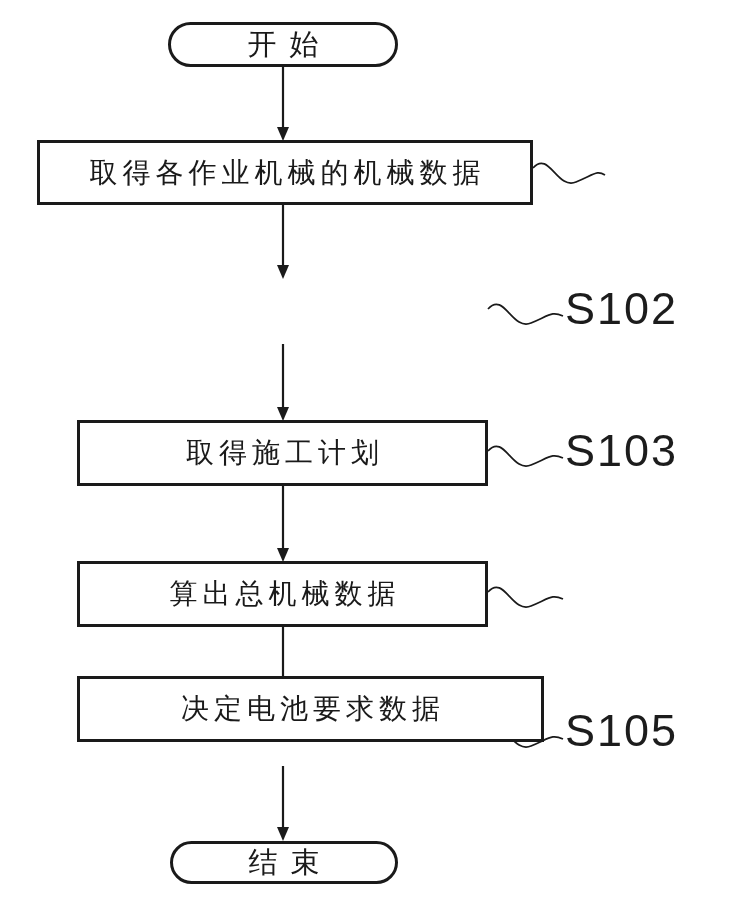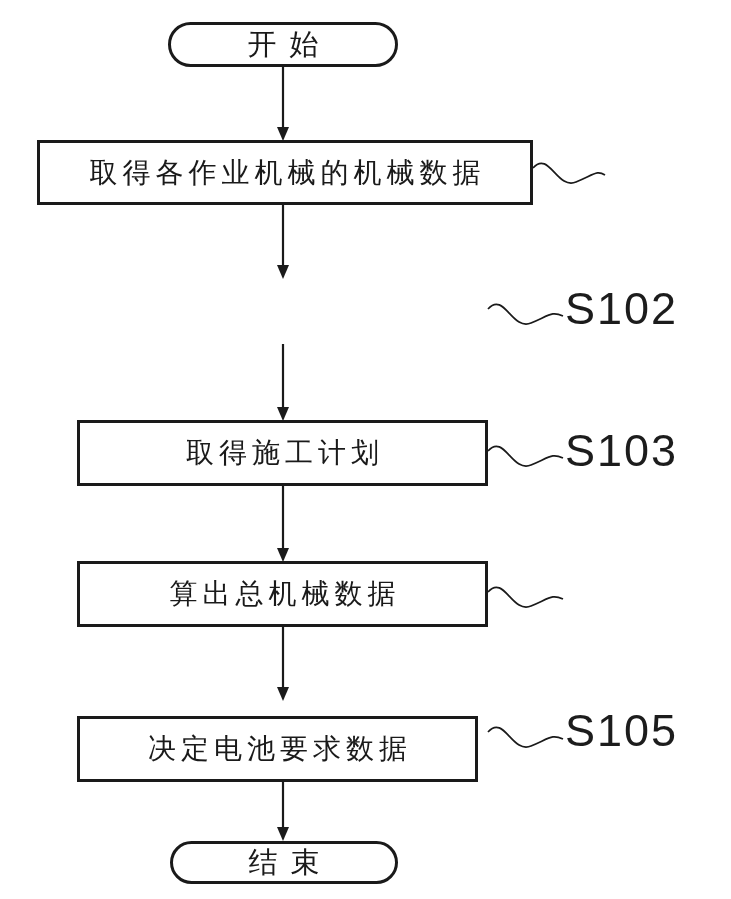--- a/index.html
+++ b/index.html
@@ -56,21 +56,21 @@
     line-height: 1;
     letter-spacing: 2px;
     color: #1c1c1c;
   }
   
   .pos-start { left: 168px; top: 22px;  width: 230px; height: 45px; }
   .pos-b1    { left: 37px;  top: 140px; width: 496px; height: 65px; }
   .pos-b2    { left: 77px;  top: 278px; width: 411px; height: 66px; }
   .pos-b3    { left: 77px;  top: 420px; width: 411px; height: 66px; justify-content: center; }
   .pos-b4    { left: 77px;  top: 561px; width: 411px; height: 66px; }
-  .pos-b5    { left: 77px;  top: 716px; width: 401px; height: 66px; justify-content: center; }
+  .pos-b5    { left: 77px;  top: 676px; width: 467px; height: 66px; justify-content: center; }
   .pos-end   { left: 170px; top: 841px; width: 228px; height: 43px; }
   .pos-l1 { left: 606px; top: 147px; }
   .pos-l2 { left: 565px; top: 286px; }
   .pos-l3 { left: 565px; top: 428px; }
   .pos-l4 { left: 565px; top: 569px; }
   .pos-l5 { left: 565px; top: 708px; }
 </style>
 </head>
 <body>
 

